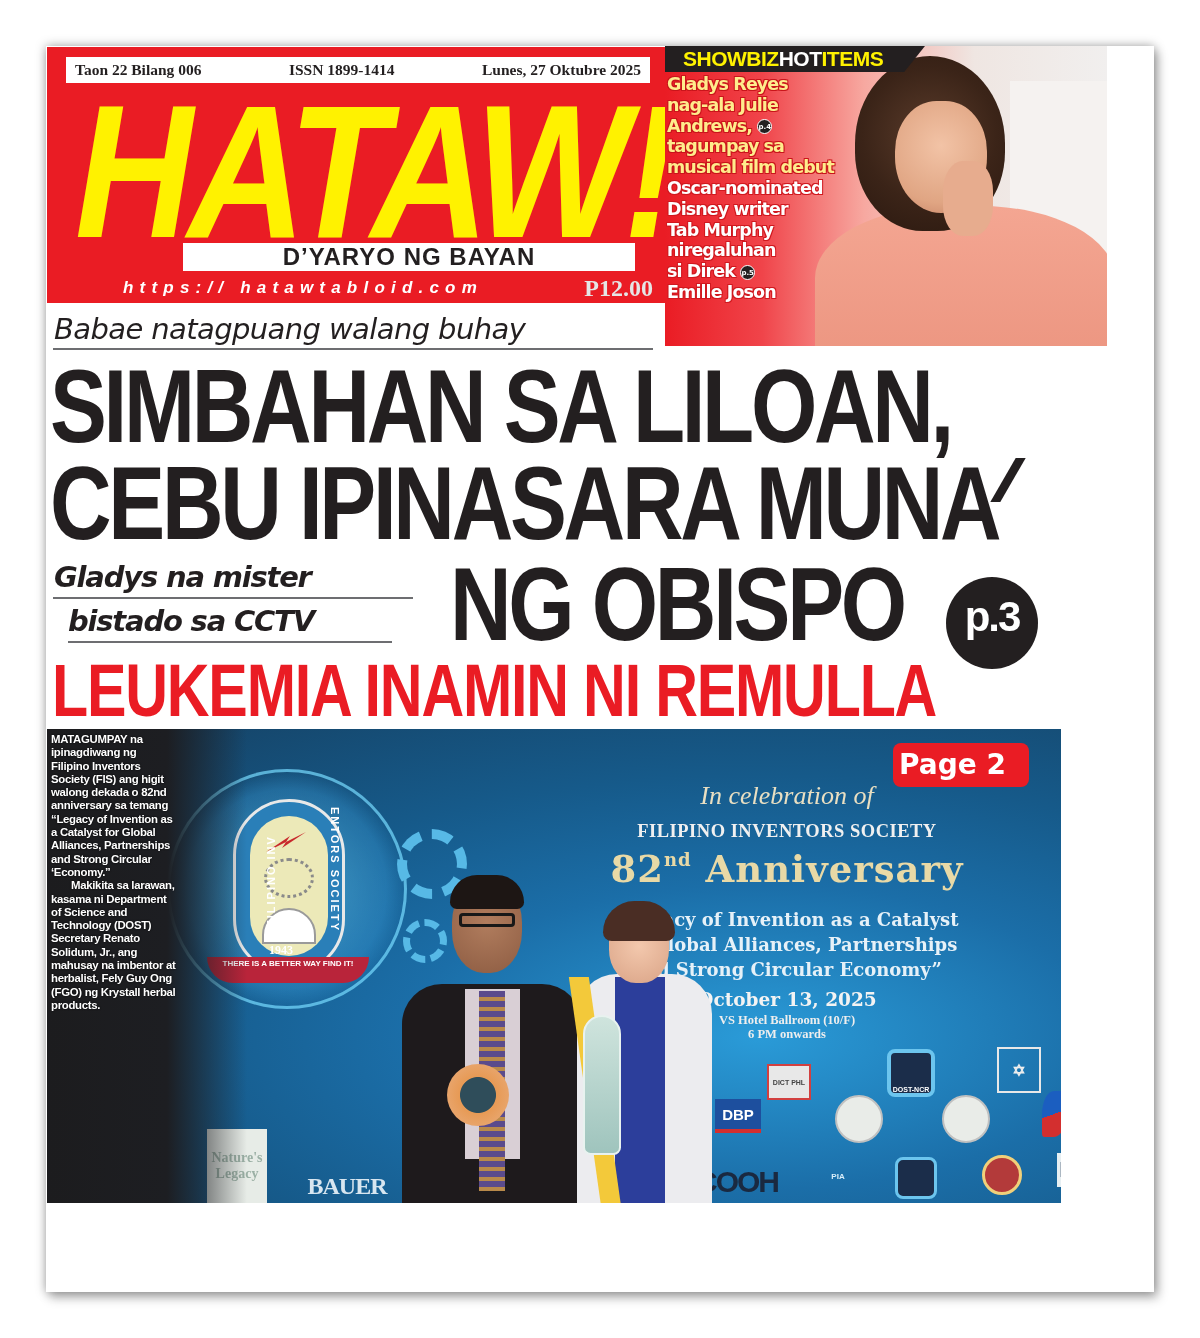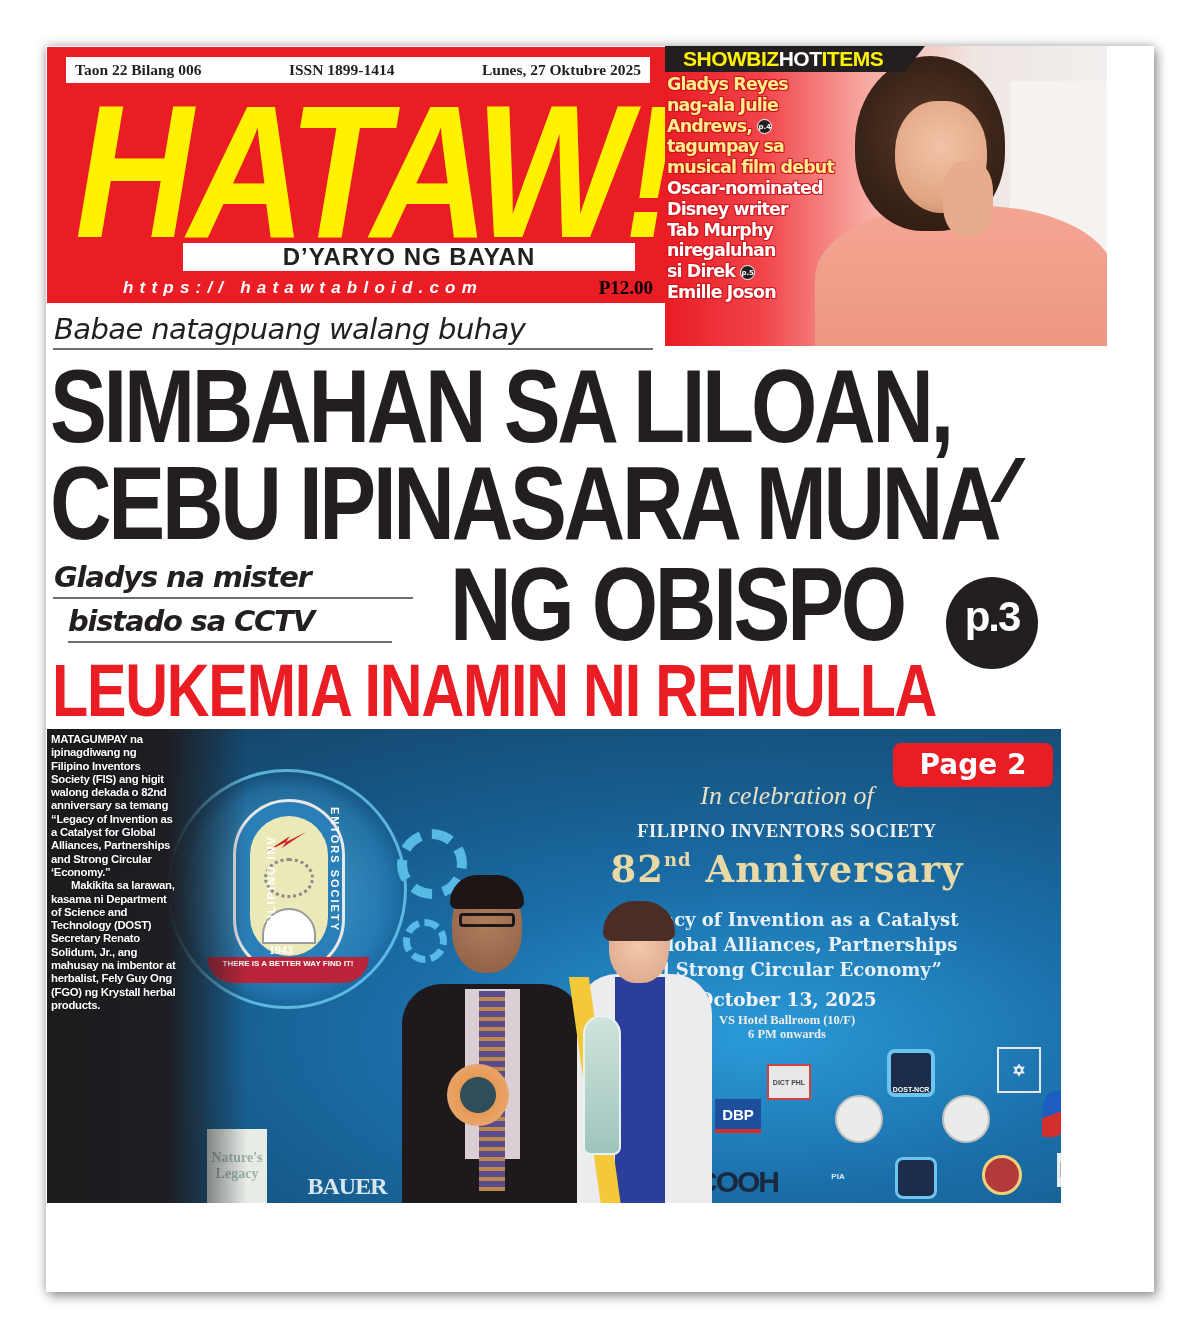--- a/index.html
+++ b/index.html
@@ -38,21 +38,21 @@
   }
   .url-row {
     position: absolute; left: 76px; top: 226px; width: 530px; height: 30px;
     display: flex; justify-content: space-between; align-items: center;
   }
   .url {
     font-family: "Liberation Sans", sans-serif; font-weight: bold; font-style: italic;
     font-size: 17px; color: #ffffff; letter-spacing: 6.2px;
   }
   .price {
-    font-family: "Liberation Serif", serif; font-weight: bold; font-size: 19px; color: #000000;
+    font-family: "Liberation Serif", serif; font-weight: bold; font-size: 24px; color: #e5e5e5;
   }
 
   
   .showbiz {
     position: absolute; left: 665px; top: 46px; width: 442px; height: 300px;
     overflow: hidden;
     background: linear-gradient(90deg, #ea1c24 0%, #f0444a 22%, #f7a8a0 45%, #efe6e2 70%, #f1efee 100%);
   }
   .showbiz-header {
     position: absolute; left: 0; top: 0; height: 26px; width: 260px;
@@ -202,23 +202,23 @@
     position: absolute; left: 222px; top: 214px; font-family: "Liberation Serif", serif;
     font-weight: bold; font-size: 12px; color: #fff;
   }
   .gear {
     position: absolute; left: 350px; top: 100px; width: 70px; height: 70px; border-radius: 50%;
     border: 10px dashed #57b9e6;
   }
   .gear2 { left: 356px; top: 190px; width: 44px; height: 44px; border-width: 7px; }
 
   .page2-badge {
-    position: absolute; left: 846px; top: 14px; width: 160px; height: 44px; border-radius: 8px;
-    background: #ea1c24; color: #ffffff; text-align: center;
-    font-family: "DejaVu Sans", sans-serif; font-weight: bold; font-size: 28px; line-height: 44px;
+    position: absolute; left: 846px; top: 14px; width: 136px; height: 44px; border-radius: 8px;
+    background: #ea1c24; color: #ffffff; 
+    font-family: "DejaVu Sans", sans-serif; font-weight: bold; font-size: 28px; line-height: 44px; padding-left: 6px;
   }
   .backdrop-text {
     position: absolute; left: 480px; width: 520px; text-align: center; white-space: nowrap;
     font-family: "DejaVu Serif", serif;
   }
   .bd-celebration { top: 52px; font-style: italic; font-size: 26px; color: #e9dfc2; font-family: "Liberation Serif", serif; }
   .bd-society { top: 92px; font-size: 18.5px; font-weight: bold; color: #f0f0f0; font-family: "Liberation Serif", serif; letter-spacing: 0.5px; }
   .bd-anniversary { top: 118px; font-size: 37px; font-weight: bold; color: #e8d9a6; letter-spacing: 1px; }
   .bd-anniversary sup { font-size: 18px; vertical-align: 16px; }
   .bd-theme { top: 178px; font-size: 18px; font-weight: bold; color: #e6f1f8; line-height: 25px; }

